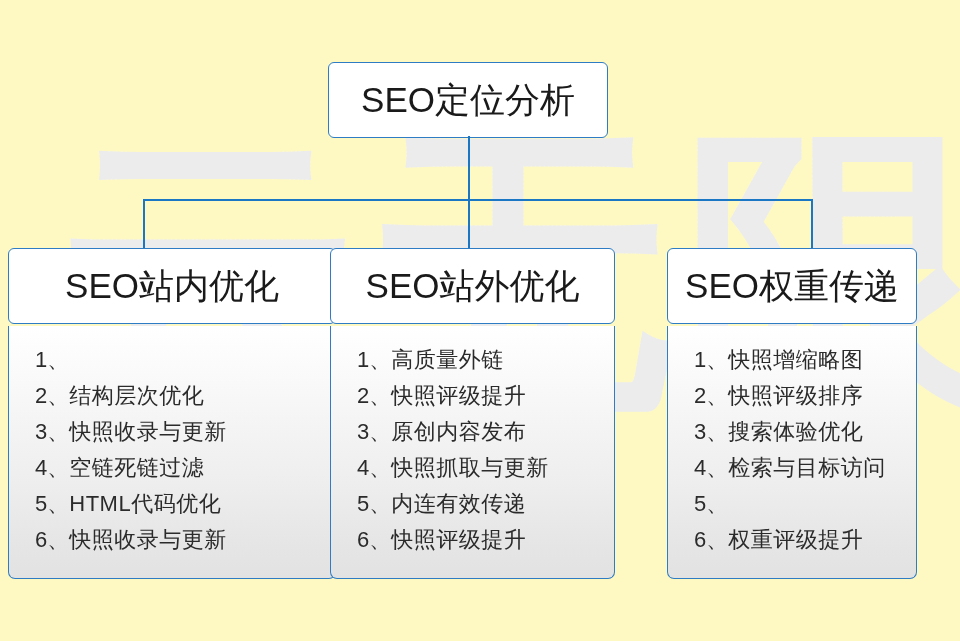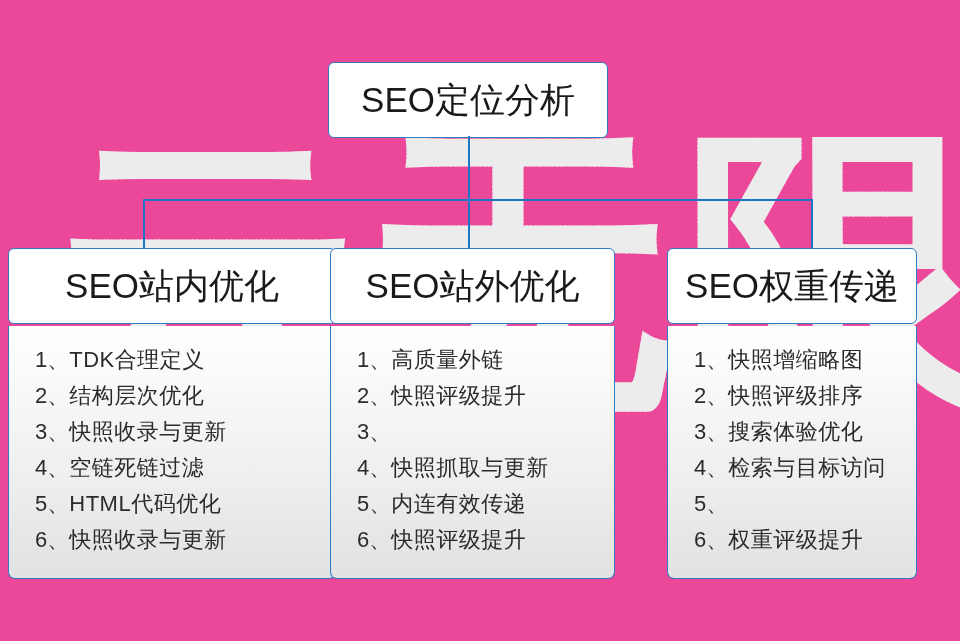--- a/index.html
+++ b/index.html
@@ -11,21 +11,21 @@
     width: 960px;
     height: 641px;
     font-family: "Liberation Sans", "DejaVu Sans", sans-serif;
     overflow: hidden;
   }
 
   #canvas {
     position: relative;
     width: 960px;
     height: 641px;
-    background: #ec4899;
+    background: #fef9c3;
   }
 
   
   .watermark {
     position: absolute;
     left: 60px;
     top: 120px;
     width: 840px;
     height: 420px;
     font-size: 300px;
@@ -148,21 +148,20 @@
   <div class="conn conn-drop-right"></div>
 
   <div class="card card-1">
     <div class="card-header">
       <div class="card-header-title">SEO站内优化</div>
     </div>
     <div class="card-body">
       <ul class="item-list">
         <li class="item-row">
           <span class="item-index">1、</span>
-          <span class="item-label">TDK合理定义</span>
         </li>
         <li class="item-row">
           <span class="item-index">2、</span>
           <span class="item-label">结构层次优化</span>
         </li>
         <li class="item-row">
           <span class="item-index">3、</span>
           <span class="item-label">快照收录与更新</span>
         </li>
         <li class="item-row">
@@ -190,20 +189,21 @@
         <li class="item-row">
           <span class="item-index">1、</span>
           <span class="item-label">高质量外链</span>
         </li>
         <li class="item-row">
           <span class="item-index">2、</span>
           <span class="item-label">快照评级提升</span>
         </li>
         <li class="item-row">
           <span class="item-index">3、</span>
+          <span class="item-label">原创内容发布</span>
         </li>
         <li class="item-row">
           <span class="item-index">4、</span>
           <span class="item-label">快照抓取与更新</span>
         </li>
         <li class="item-row">
           <span class="item-index">5、</span>
           <span class="item-label">内连有效传递</span>
         </li>
         <li class="item-row">

